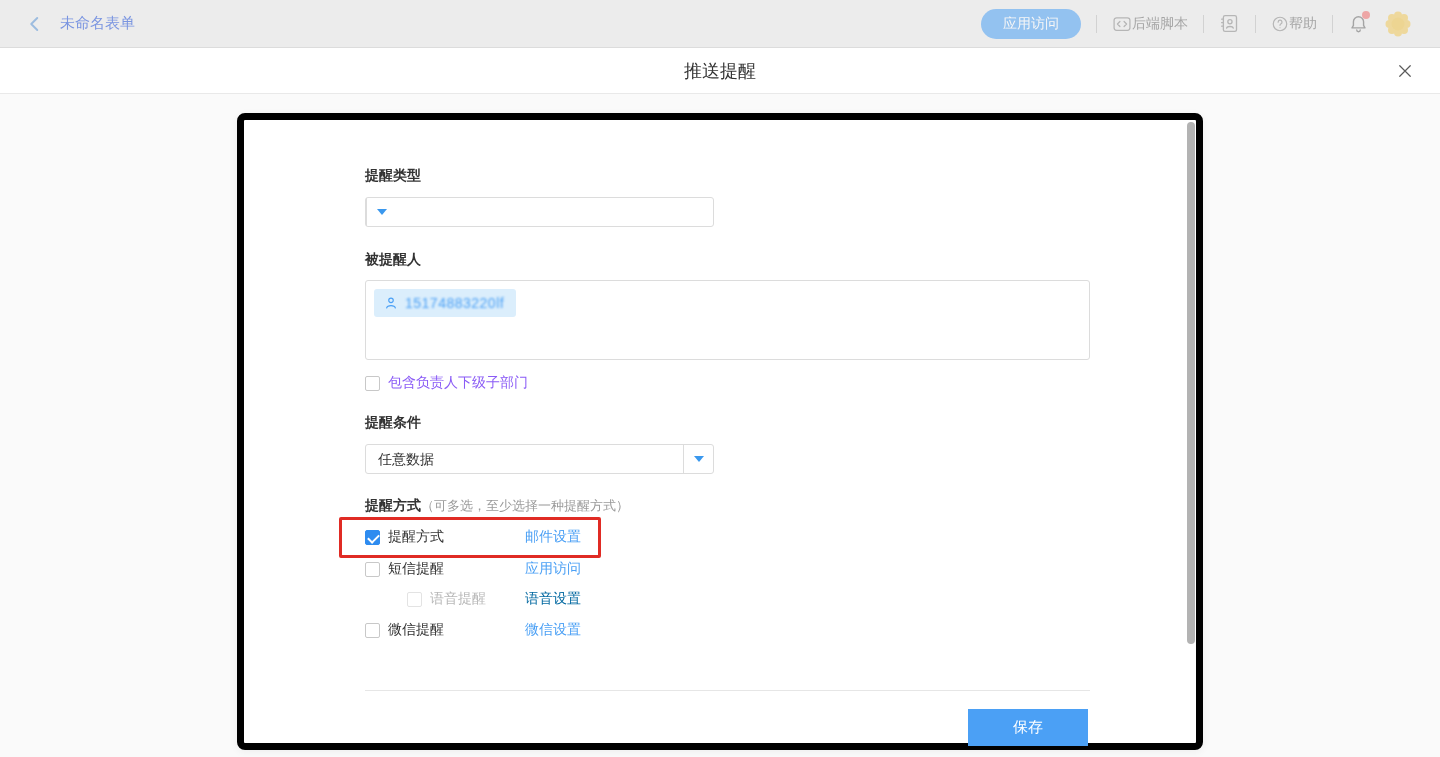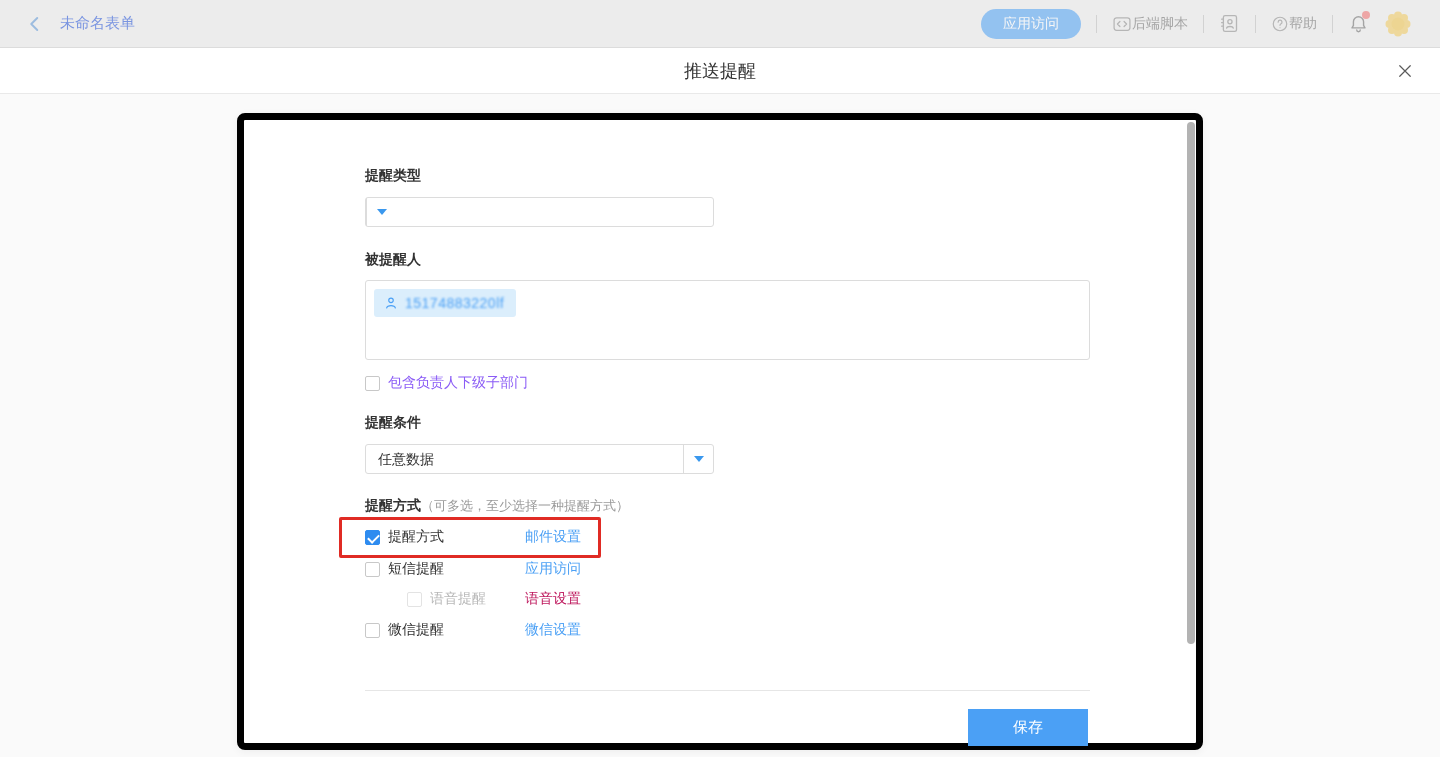--- a/index.html
+++ b/index.html
@@ -73,21 +73,21 @@
 
   .check-row { position:absolute; left:121px; display:flex; align-items:center; gap:8px;
                font-size:14px; color:#8b5cf6; height:20px;font-family:Liberation Mono, monospace; }
 
   .method-row { position:absolute; left:121px; width:460px; height:20px;
                 display:flex; align-items:center; font-size:14px; color:#333; }
   .method-row .mlabel { margin-left:8px; }
   .method-row .mlink { position:absolute; left:160px; color:#4ba0f5;
                        text-decoration:none; cursor:pointer; }
   .method-row.disabled { color:#b8b8b8;padding-left:42px; }
-  .method-row.disabled .mlink { color:#be185d; cursor:default; }
+  .method-row.disabled .mlink { color:#0369a1; cursor:default; }
 
   .red-highlight { position:absolute; left:95px; top:397px; width:262px; height:41px;
                    border:3px solid #e02b24; border-radius:2px; pointer-events:none; }
 
   .hdivider { position:absolute; left:121px; top:570px; width:725px; height:1px; background:#e6e6e6; }
 
   .save-btn { position:absolute; left:724px; top:589px; width:120px; height:37px;
               background:#4ba0f5; color:#fff; font-size:15px; border:none; border-radius:0;
               font-family:inherit; cursor:pointer;text-align:center; }
 </style>

